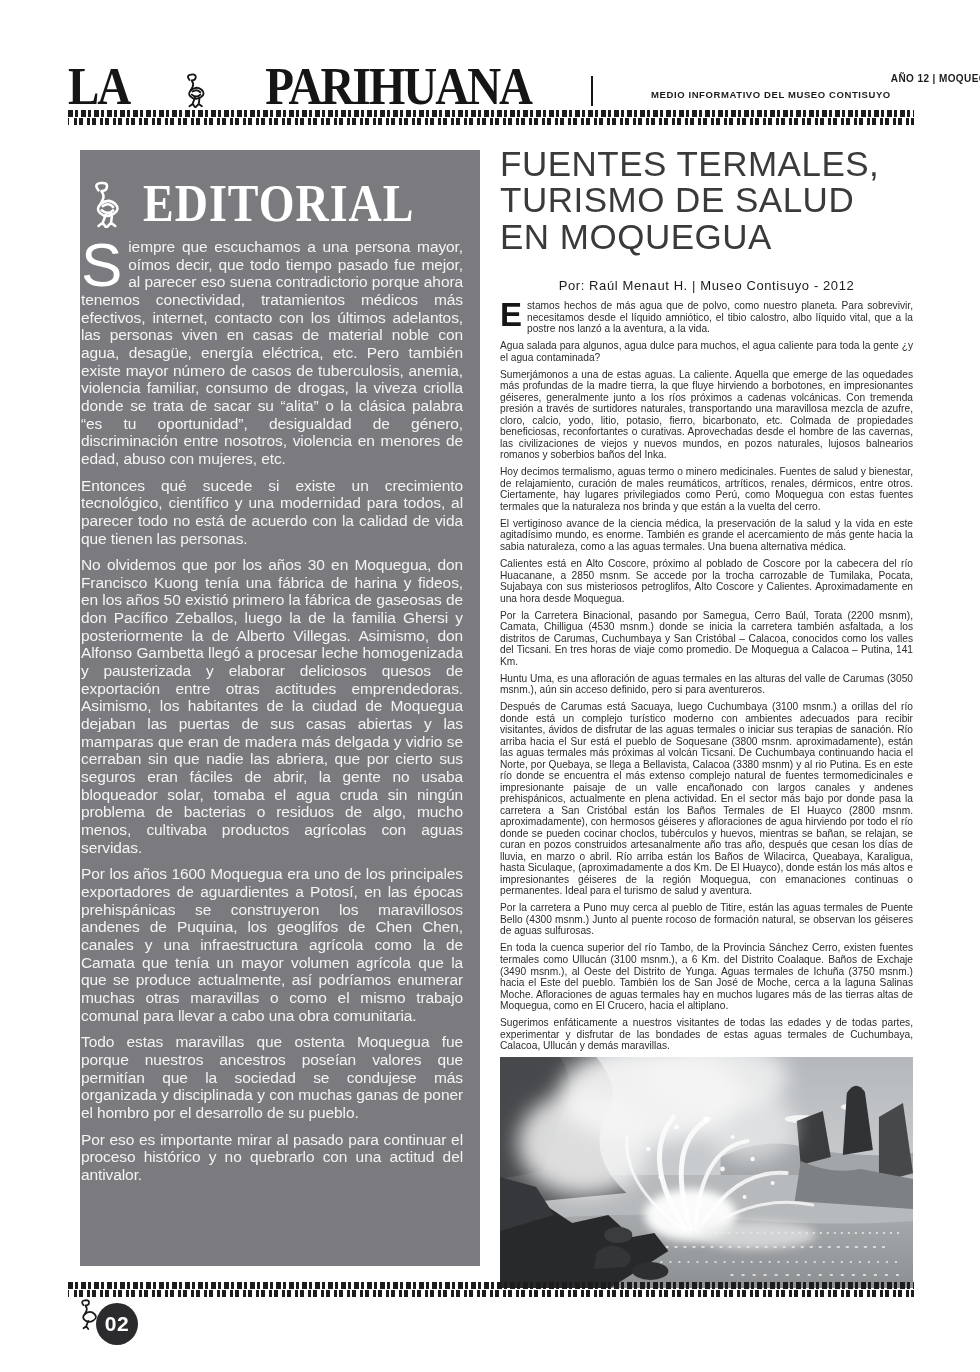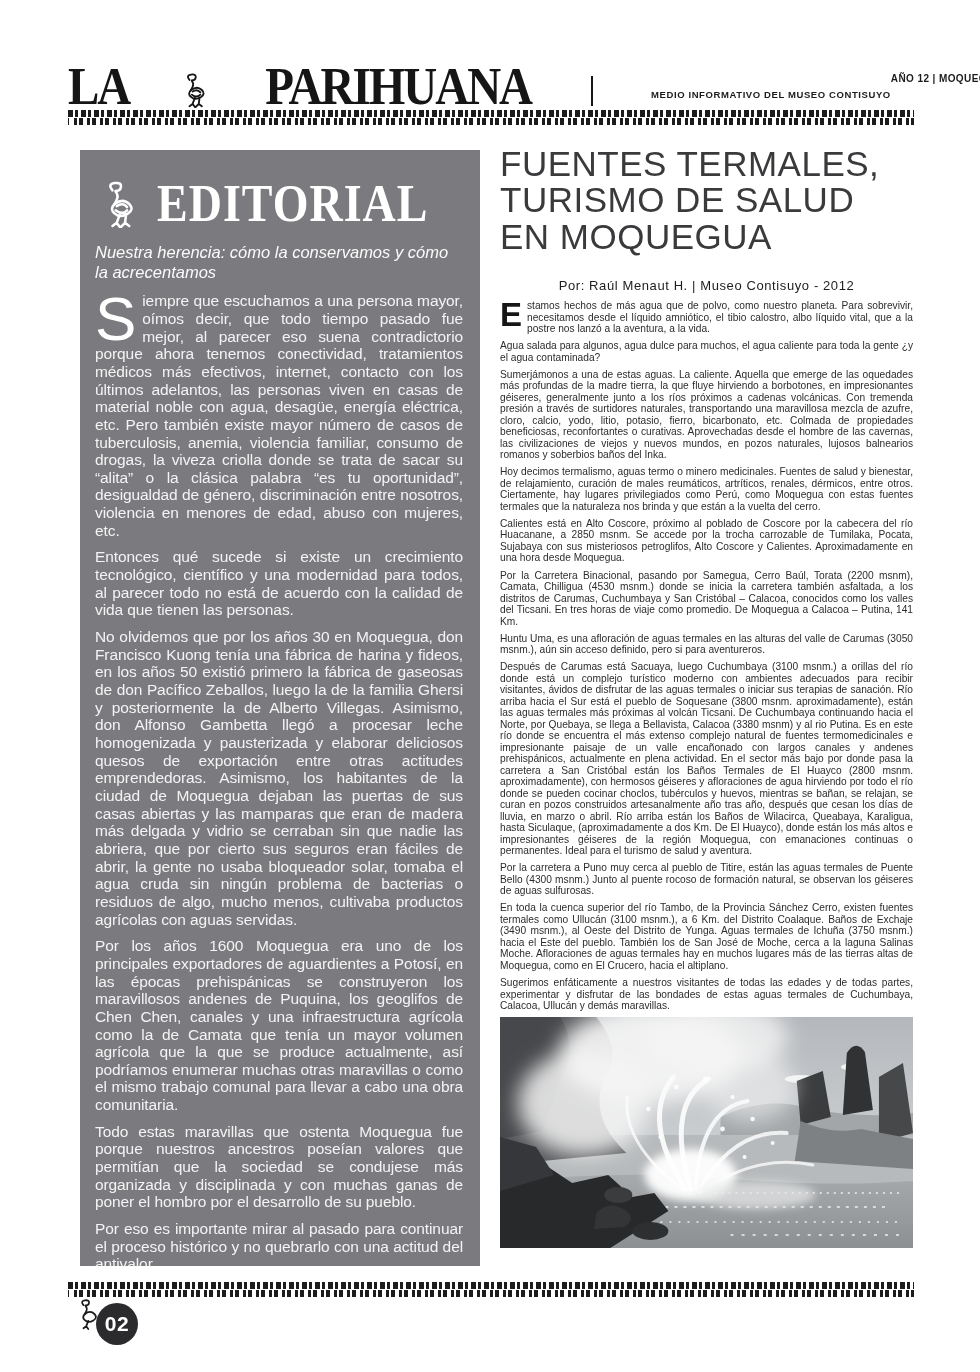--- a/index.html
+++ b/index.html
@@ -38,21 +38,21 @@
       repeating-linear-gradient(90deg, transparent 0 2px, #1c1c1c 2px 5px, transparent 5px 7px, #1c1c1c 7px 11px, transparent 11px 13px);
     background-size:100% 7px, 100% 7px;
     background-position:0 1px, 4px 9px;
     background-repeat:repeat-x, repeat-x;
   }
   .ornament-top { top:109px; }
   .ornament-bottom { top:1281px; }
   
   .editorial-panel {
     position:absolute; left:80px; top:150px; width:400px; height:1116px;
-    background:#7b7b7f; color:#f4f4f5; padding:20px 17px 0 15px; overflow:hidden;
+    background:#7b7b7f; color:#f4f4f5; padding:20px 17px 0 1px; overflow:hidden;
   }
   .editorial-head { display:flex; align-items:center; gap:10px; margin:10px 0 10px 6px; }
   .editorial-bird { width:46px; height:48px; color:#ffffff; flex:0 0 auto; }
   .editorial-title {
     font-family:"Liberation Serif", serif; font-weight:bold; font-size:46px;
     letter-spacing:1px; color:#ffffff; line-height:1; transform:scaleY(1.15); transform-origin:left center;
   }
   .editorial-subtitle {
     font-style:italic; font-size:16.5px; line-height:1.22; margin:14px 0 10px; color:#fbfbfc;
   }
@@ -122,21 +122,20 @@
       <svg class="editorial-bird" viewBox="0 0 44 44" fill="none" stroke="currentColor" stroke-width="2.4" stroke-linecap="round">
         <path d="M11 9 q-5 -6 2 -7 q7 -1 6 4 q-0.5 3.5 -5 3.5"></path>
         <path d="M14 10 q3 4 1 8 l-2 4"></path>
         <path d="M13 22 q8 -6 14 0 q5 5 -1 9 q-8 5 -13 0 q-5 -4 0 -9 z"></path>
         <path d="M15 24 q6 -4 10 1 M14 28 q6 5 11 0"></path>
         <path d="M18 32 l-3 8 m0 0 l-4 3 m4 -3 l3 4"></path>
         <path d="M24 32 l-1 8 m0 0 l-4 4 m4 -4 l4 3"></path>
       </svg>
       <span class="editorial-title">EDITORIAL</span>
     </div>
-    <div class="editorial-subtitle">Nuestra herencia: cómo la conservamos y cómo la acrecentamos</div>
     <div class="editorial-body">
       <p><span class="dropcap-ed">S</span><span>iempre que escuchamos a una persona mayor, oímos decir, que todo tiempo pasado fue mejor, al parecer eso suena contradictorio porque ahora tenemos conectividad, tratamientos médicos más efectivos, internet, contacto con los últimos adelantos, las personas viven en casas de material noble con agua, desagüe, energía eléctrica, etc. Pero también existe mayor número de casos de tuberculosis, anemia, violencia familiar, consumo de drogas, la viveza criolla donde se trata de sacar su “alita” o la clásica palabra “es tu oportunidad”, desigualdad de género, discriminación entre nosotros, violencia en menores de edad, abuso con mujeres, etc.</span></p>
       <p>Entonces qué sucede si existe un crecimiento tecnológico, científico y una modernidad para todos, al parecer todo no está de acuerdo con la calidad de vida que tienen las personas.</p>
       <p>No olvidemos que por los años 30 en Moquegua, don Francisco Kuong tenía una fábrica de harina y fideos, en los años 50 existió primero la fábrica de gaseosas de don Pacífico Zeballos, luego la de la familia Ghersi y posteriormente la de Alberto Villegas. Asimismo, don Alfonso Gambetta llegó a procesar leche homogenizada y pausterizada y elaborar deliciosos quesos de exportación entre otras actitudes emprendedoras. Asimismo, los habitantes de la ciudad de Moquegua dejaban las puertas de sus casas abiertas y las mamparas que eran de madera más delgada y vidrio se cerraban sin que nadie las abriera, que por cierto sus seguros eran fáciles de abrir, la gente no usaba bloqueador solar, tomaba el agua cruda sin ningún problema de bacterias o residuos de algo, mucho menos, cultivaba productos agrícolas con aguas servidas.</p>
       <p>Por los años 1600 Moquegua era uno de los principales exportadores de aguardientes a Potosí, en las épocas prehispánicas se construyeron los maravillosos andenes de Puquina, los geoglifos de Chen Chen, canales y una infraestructura agrícola como la de Camata que tenía un mayor volumen agrícola que la que se produce actualmente, así podríamos enumerar muchas otras maravillas o como el mismo trabajo comunal para llevar a cabo una obra comunitaria.</p>
       <p>Todo estas maravillas que ostenta Moquegua fue porque nuestros ancestros poseían valores que permitían que la sociedad se condujese más organizada y disciplinada y con muchas ganas de poner el hombro por el desarrollo de su pueblo.</p>
       <p>Por eso es importante mirar al pasado para continuar el proceso histórico y no quebrarlo con una actitud del antivalor.</p>
     </div>
 
   </div>
@@ -146,20 +145,21 @@
       <div>FUENTES TERMALES,</div>
       <div>TURISMO DE SALUD</div>
       <div>EN MOQUEGUA</div>
     </div>
     <div class="article-byline">Por: Raúl Menaut H. | Museo Contisuyo - 2012</div>
     <div class="article-body">
       <p><span class="dropcap-ar">E</span><span>stamos hechos de más agua que de polvo, como nuestro planeta. Para sobrevivir, necesitamos desde el líquido amniótico, el tibio calostro, albo líquido vital, que a la postre nos lanzó a la aventura, a la vida.</span></p>
       <p>Agua salada para algunos, agua dulce para muchos, el agua caliente para toda la gente ¿y el agua contaminada?</p>
       <p>Sumerjámonos a una de estas aguas. La caliente. Aquella que emerge de las oquedades más profundas de la madre tierra, la que fluye hirviendo a borbotones, en impresionantes géiseres, generalmente junto a los ríos próximos a cadenas volcánicas. Con tremenda presión a través de surtidores naturales, transportando una maravillosa mezcla de azufre, cloro, calcio, yodo, litio, potasio, fierro, bicarbonato, etc. Colmada de propiedades beneficiosas, reconfortantes o curativas. Aprovechadas desde el hombre de las cavernas, las civilizaciones de viejos y nuevos mundos, en pozos naturales, lujosos balnearios romanos y soberbios baños del Inka.</p>
       <p>Hoy decimos termalismo, aguas termo o minero medicinales. Fuentes de salud y bienestar, de relajamiento, curación de males reumáticos, artríticos, renales, dérmicos, entre otros. Ciertamente, hay lugares privilegiados como Perú, como Moquegua con estas fuentes termales que la naturaleza nos brinda y que están a la vuelta del cerro.</p>
+      <p>El vertiginoso avance de la ciencia médica, la preservación de la salud y la vida en este agitadísimo mundo, es enorme. También es grande el acercamiento de más gente hacia la sabia naturaleza, como a las aguas termales. Una buena alternativa médica.</p>
       <p>Calientes está en Alto Coscore, próximo al poblado de Coscore por la cabecera del río Huacanane, a 2850 msnm. Se accede por la trocha carrozable de Tumilaka, Pocata, Sujabaya con sus misteriosos petroglifos, Alto Coscore y Calientes. Aproximadamente en una hora desde Moquegua.</p>
       <p>Por la Carretera Binacional, pasando por Samegua, Cerro Baúl, Torata (2200 msnm), Camata, Chilligua (4530 msnm.) donde se inicia la carretera también asfaltada, a los distritos de Carumas, Cuchumbaya y San Cristóbal – Calacoa, conocidos como los valles del Ticsani. En tres horas de viaje como promedio. De Moquegua a Calacoa – Putina, 141 Km.</p>
       <p>Huntu Uma, es una afloración de aguas termales en las alturas del valle de Carumas (3050 msnm.), aún sin acceso definido, pero si para aventureros.</p>
       <p>Después de Carumas está Sacuaya, luego Cuchumbaya (3100 msnm.) a orillas del río donde está un complejo turístico moderno con ambientes adecuados para recibir visitantes, ávidos de disfrutar de las aguas termales o iniciar sus terapias de sanación. Río arriba hacia el Sur está el pueblo de Soquesane (3800 msnm. aproximadamente), están las aguas termales más próximas al volcán Ticsani. De Cuchumbaya continuando hacia el Norte, por Quebaya, se llega a Bellavista, Calacoa (3380 msnm) y al rio Putina. Es en este río donde se encuentra el más extenso complejo natural de fuentes termomedicinales e impresionante paisaje de un valle encañonado con largos canales y andenes prehispánicos, actualmente en plena actividad. En el sector más bajo por donde pasa la carretera a San Cristóbal están los Baños Termales de El Huayco (2800 msnm. aproximadamente), con hermosos géiseres y afloraciones de agua hirviendo por todo el río donde se pueden cocinar choclos, tubérculos y huevos, mientras se bañan, se relajan, se curan en pozos construidos artesanalmente año tras año, después que cesan los días de lluvia, en marzo o abril. Río arriba están los Baños de Wilacirca, Queabaya, Karaligua, hasta Siculaque, (aproximadamente a dos Km. De El Huayco), donde están los más altos e impresionantes géiseres de la región Moquegua, con emanaciones continuas o permanentes. Ideal para el turismo de salud y aventura.</p>
       <p>Por la carretera a Puno muy cerca al pueblo de Titire, están las aguas termales de Puente Bello (4300 msnm.) Junto al puente rocoso de formación natural, se observan los géiseres de aguas sulfurosas.</p>
       <p>En toda la cuenca superior del río Tambo, de la Provincia Sánchez Cerro, existen fuentes termales como Ullucán (3100 msnm.), a 6 Km. del Distrito Coalaque. Baños de Exchaje (3490 msnm.), al Oeste del Distrito de Yunga. Aguas termales de Ichuña (3750 msnm.) hacia el Este del pueblo. También los de San José de Moche, cerca a la laguna Salinas Moche. Afloraciones de aguas termales hay en muchos lugares más de las tierras altas de Moquegua, como en El Crucero, hacia el altiplano.</p>
       <p>Sugerimos enfáticamente a nuestros visitantes de todas las edades y de todas partes, experimentar y disfrutar de las bondades de estas aguas termales de Cuchumbaya, Calacoa, Ullucán y demás maravillas.</p>
     </div>
 
     <svg class="article-photo" viewBox="0 0 412 231" preserveAspectRatio="none">

